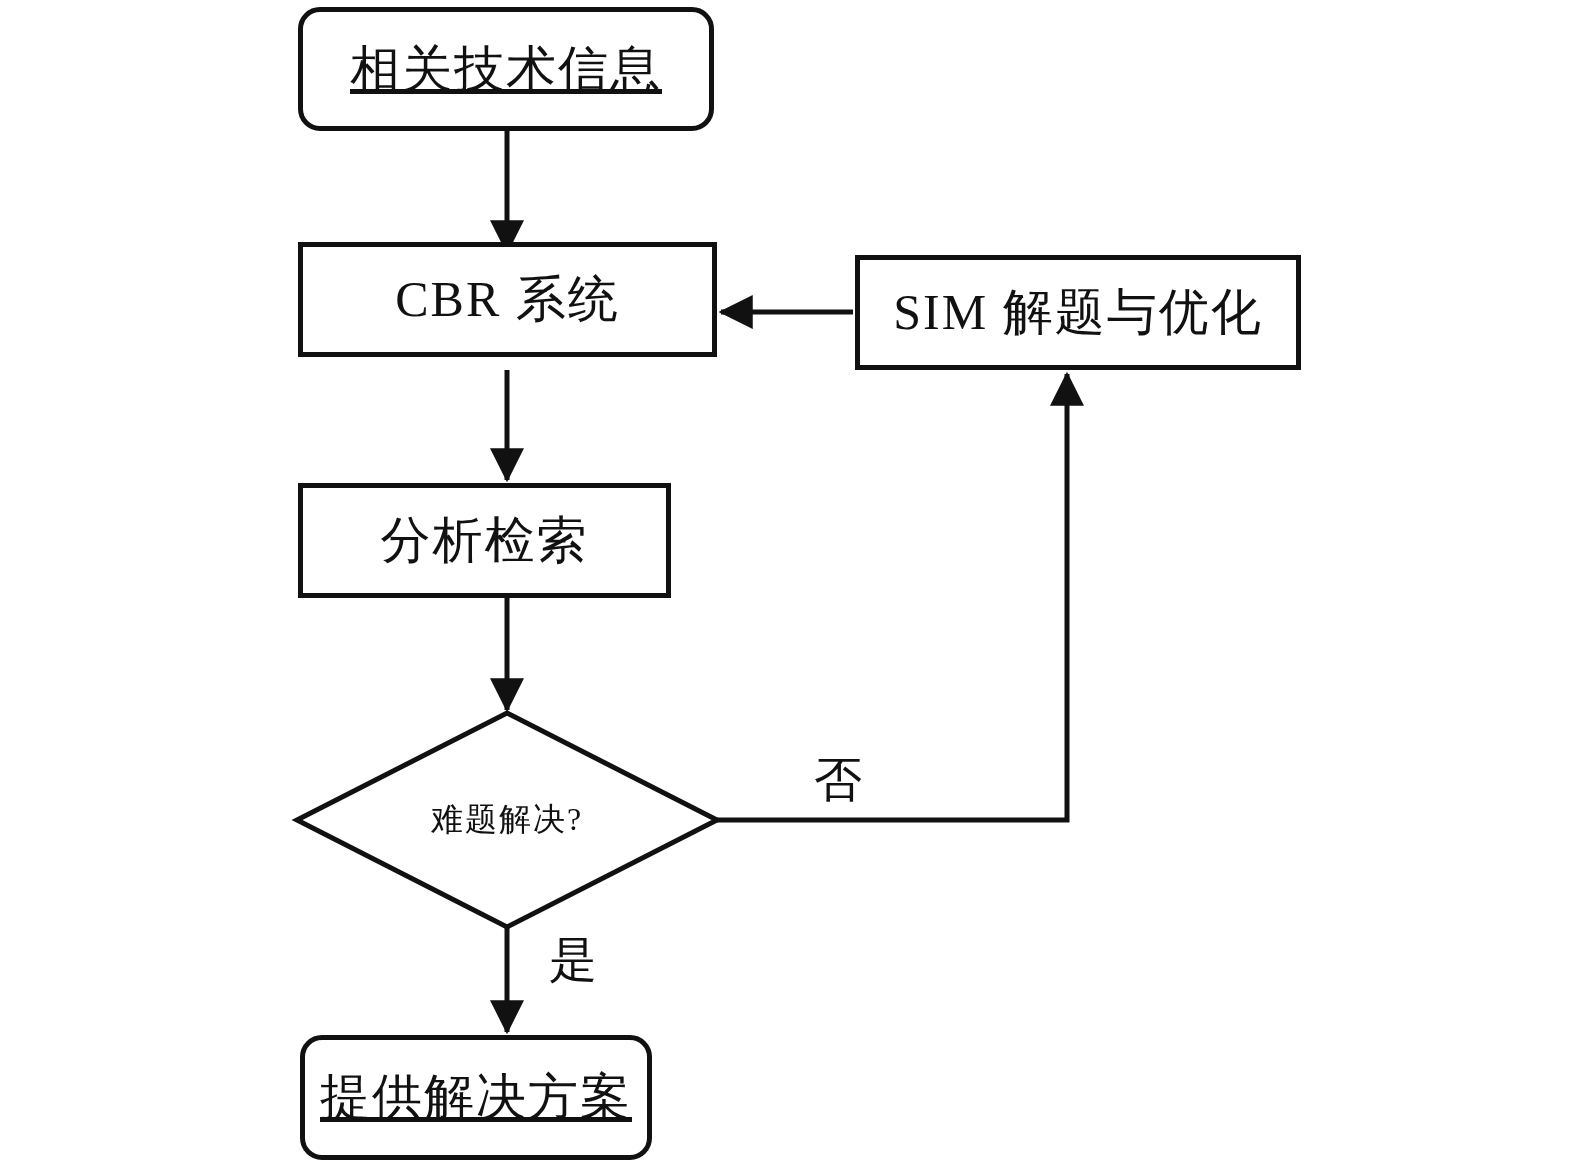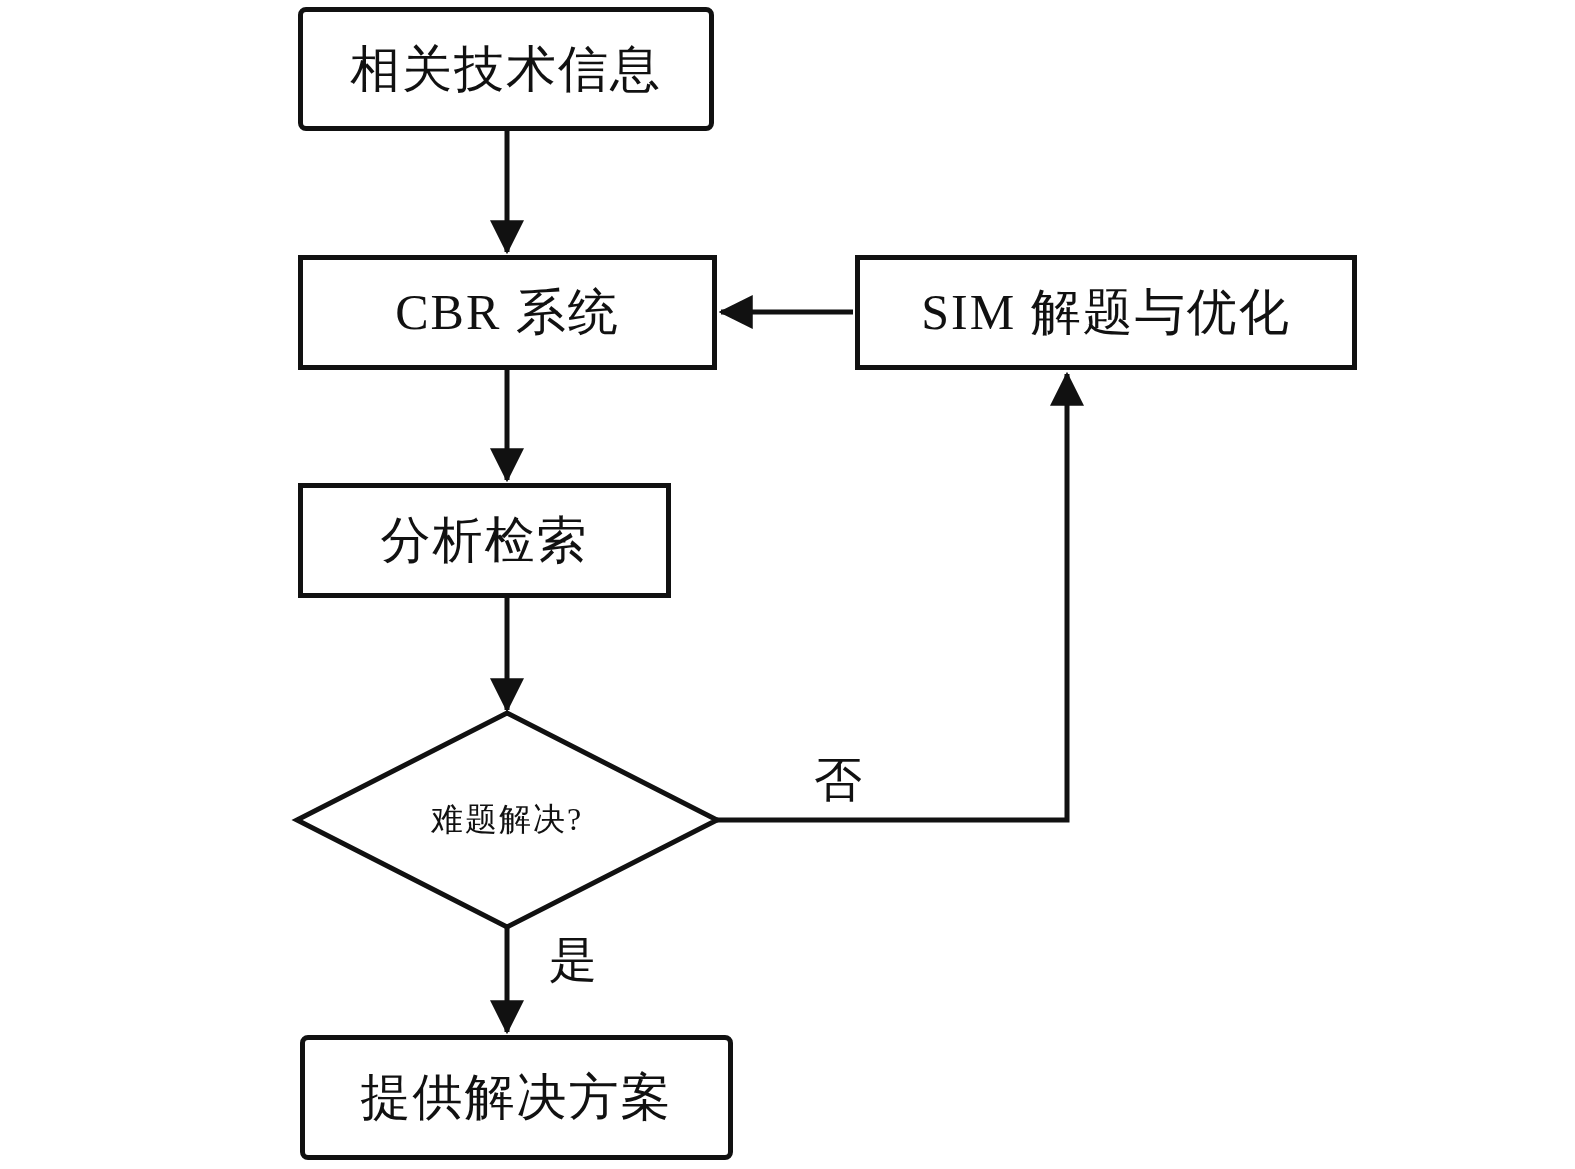--- a/index.html
+++ b/index.html
@@ -30,27 +30,28 @@
     background: #ffffff;
     display: flex;
     align-items: center;
     justify-content: center;
     font-size: 50px;
     letter-spacing: 2px;
     text-align: center;
     white-space: nowrap;
   }
   .rounded {
-    border-radius: 8px;
+    border-radius: 22px;
+    text-decoration: underline;
   }
   .node-related  { left: 298px; top: 7px;    width: 416px; height: 124px; }
-  .node-cbr      { left: 298px; top: 255px;  width: 419px; height: 115px; }
-  .node-sim      { left: 855px; top: 255px;  width: 502px; height: 115px; }
+  .node-cbr      { left: 298px; top: 242px;  width: 419px; height: 115px; }
+  .node-sim      { left: 855px; top: 255px;  width: 446px; height: 115px; }
   .node-analysis { left: 298px; top: 483px;  width: 373px; height: 115px; }
-  .node-provide  { left: 300px; top: 1035px; width: 433px; height: 125px; }
+  .node-provide  { left: 300px; top: 1035px; width: 352px; height: 125px; }
   .diamond-label {
     position: absolute;
     left: 507px;
     top: 820px;
     transform: translate(-50%, -50%);
     font-size: 32px;
     letter-spacing: 2px;
     white-space: nowrap;
   }
   .edge-label {

